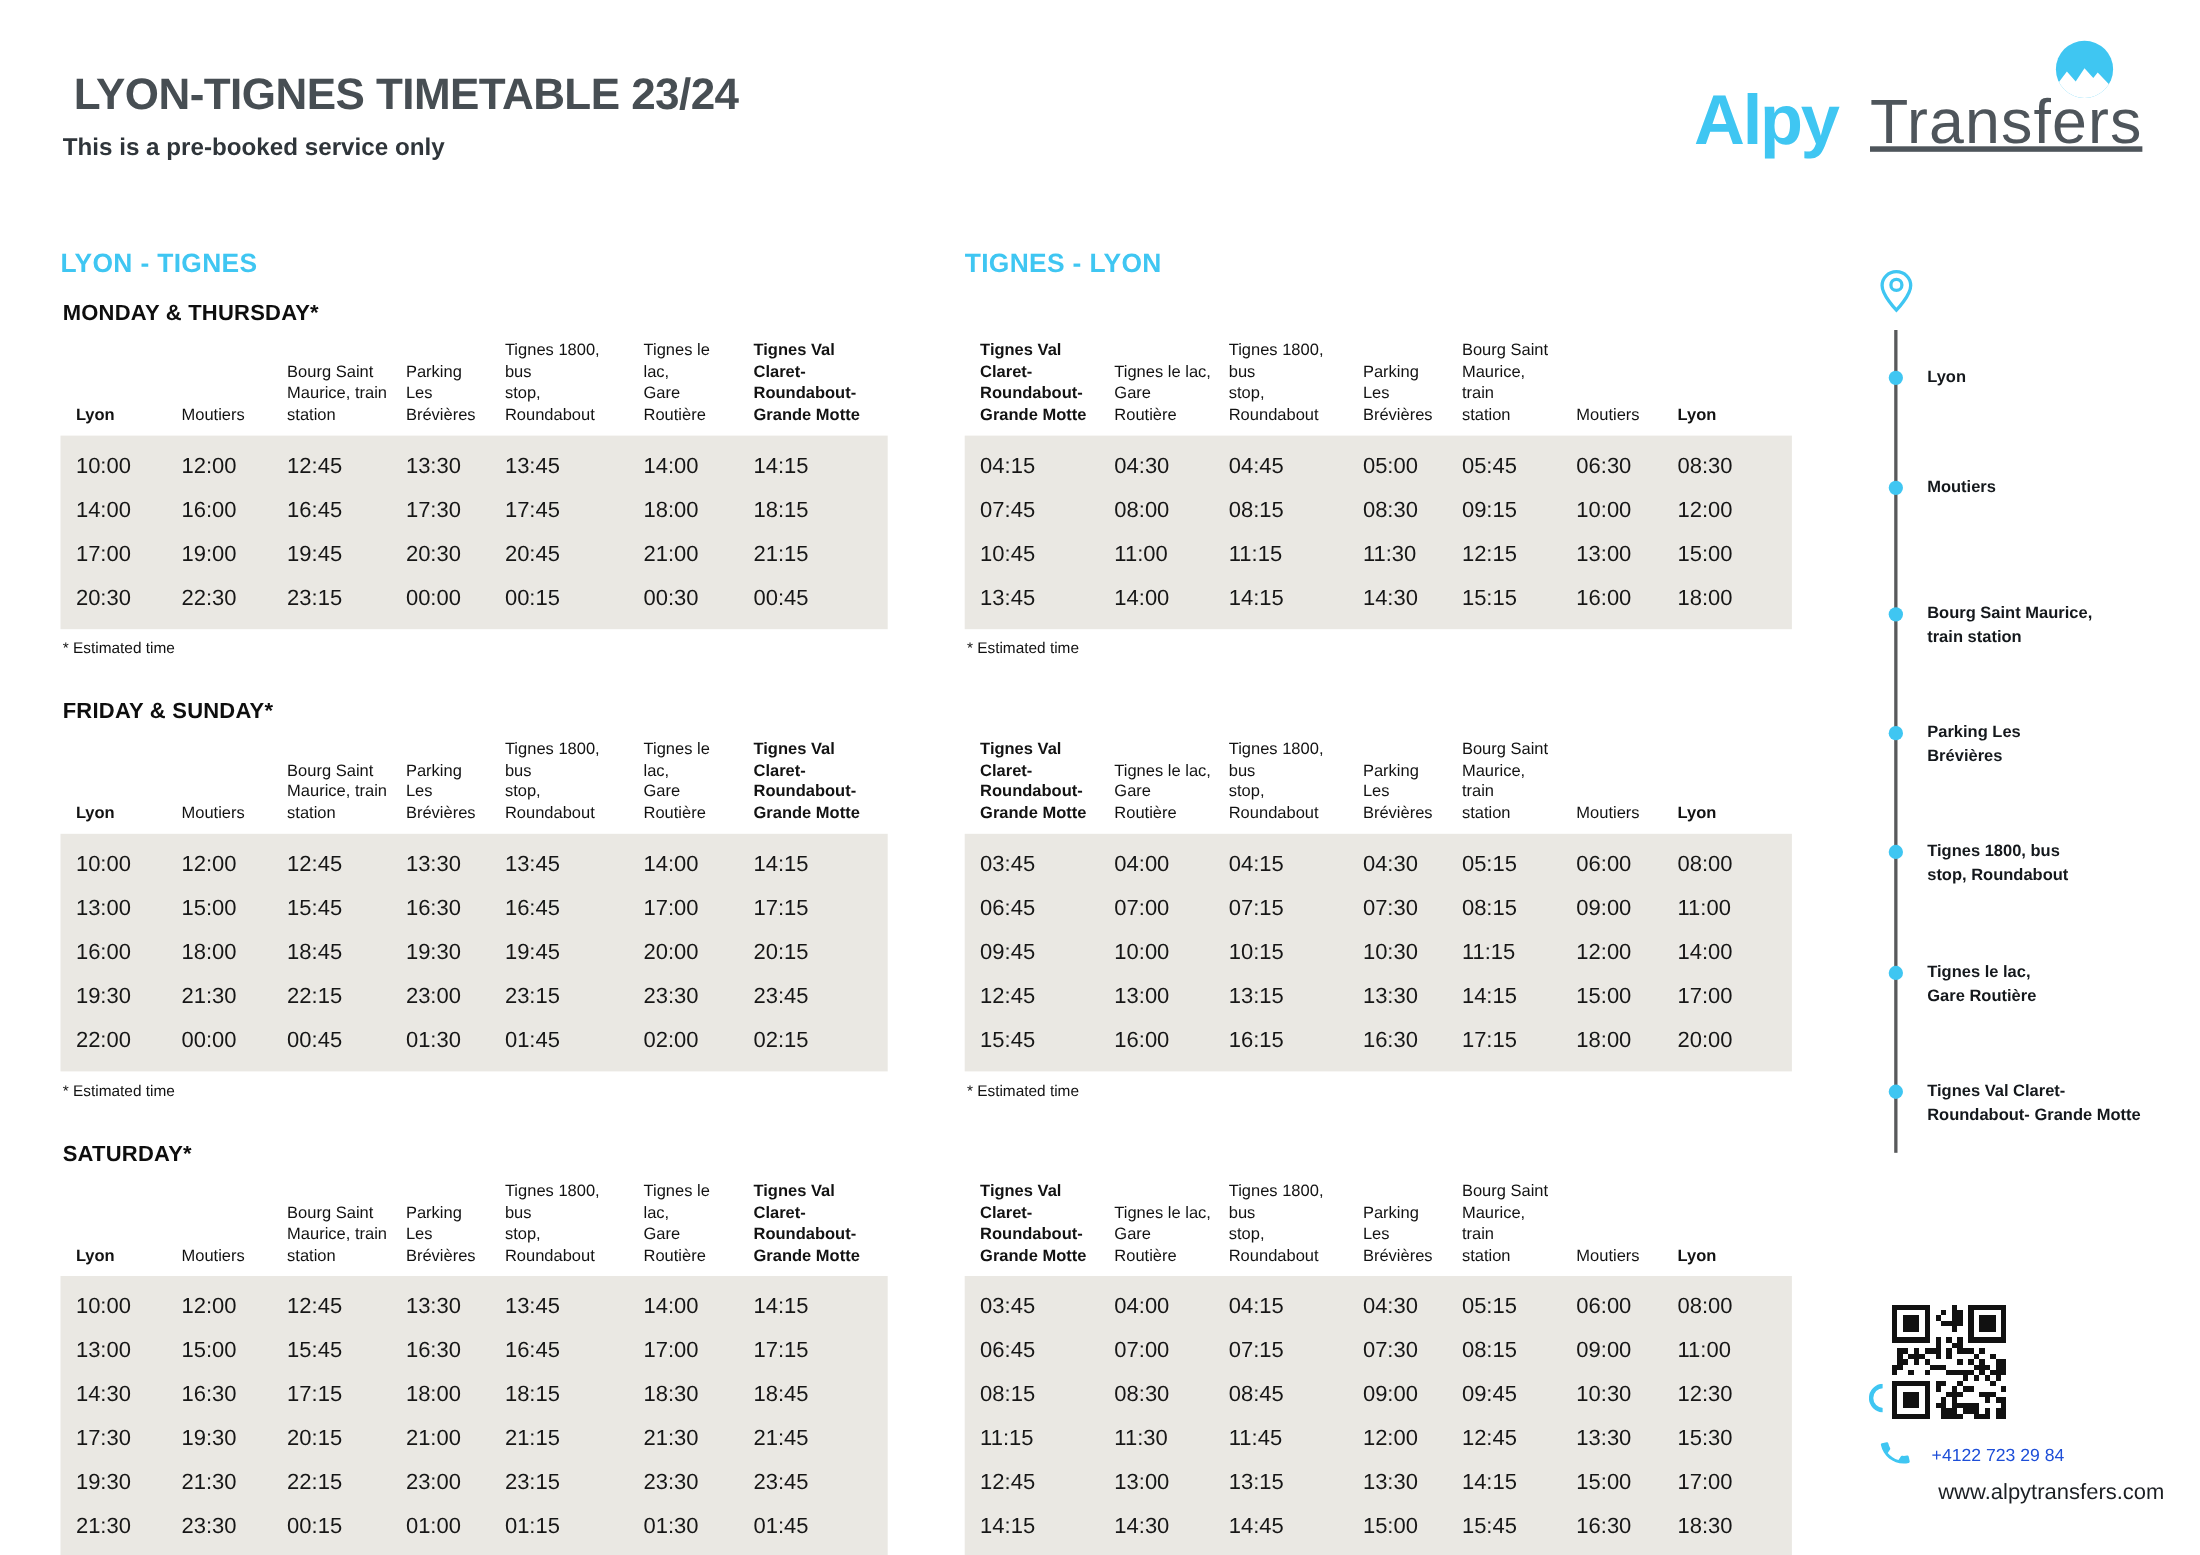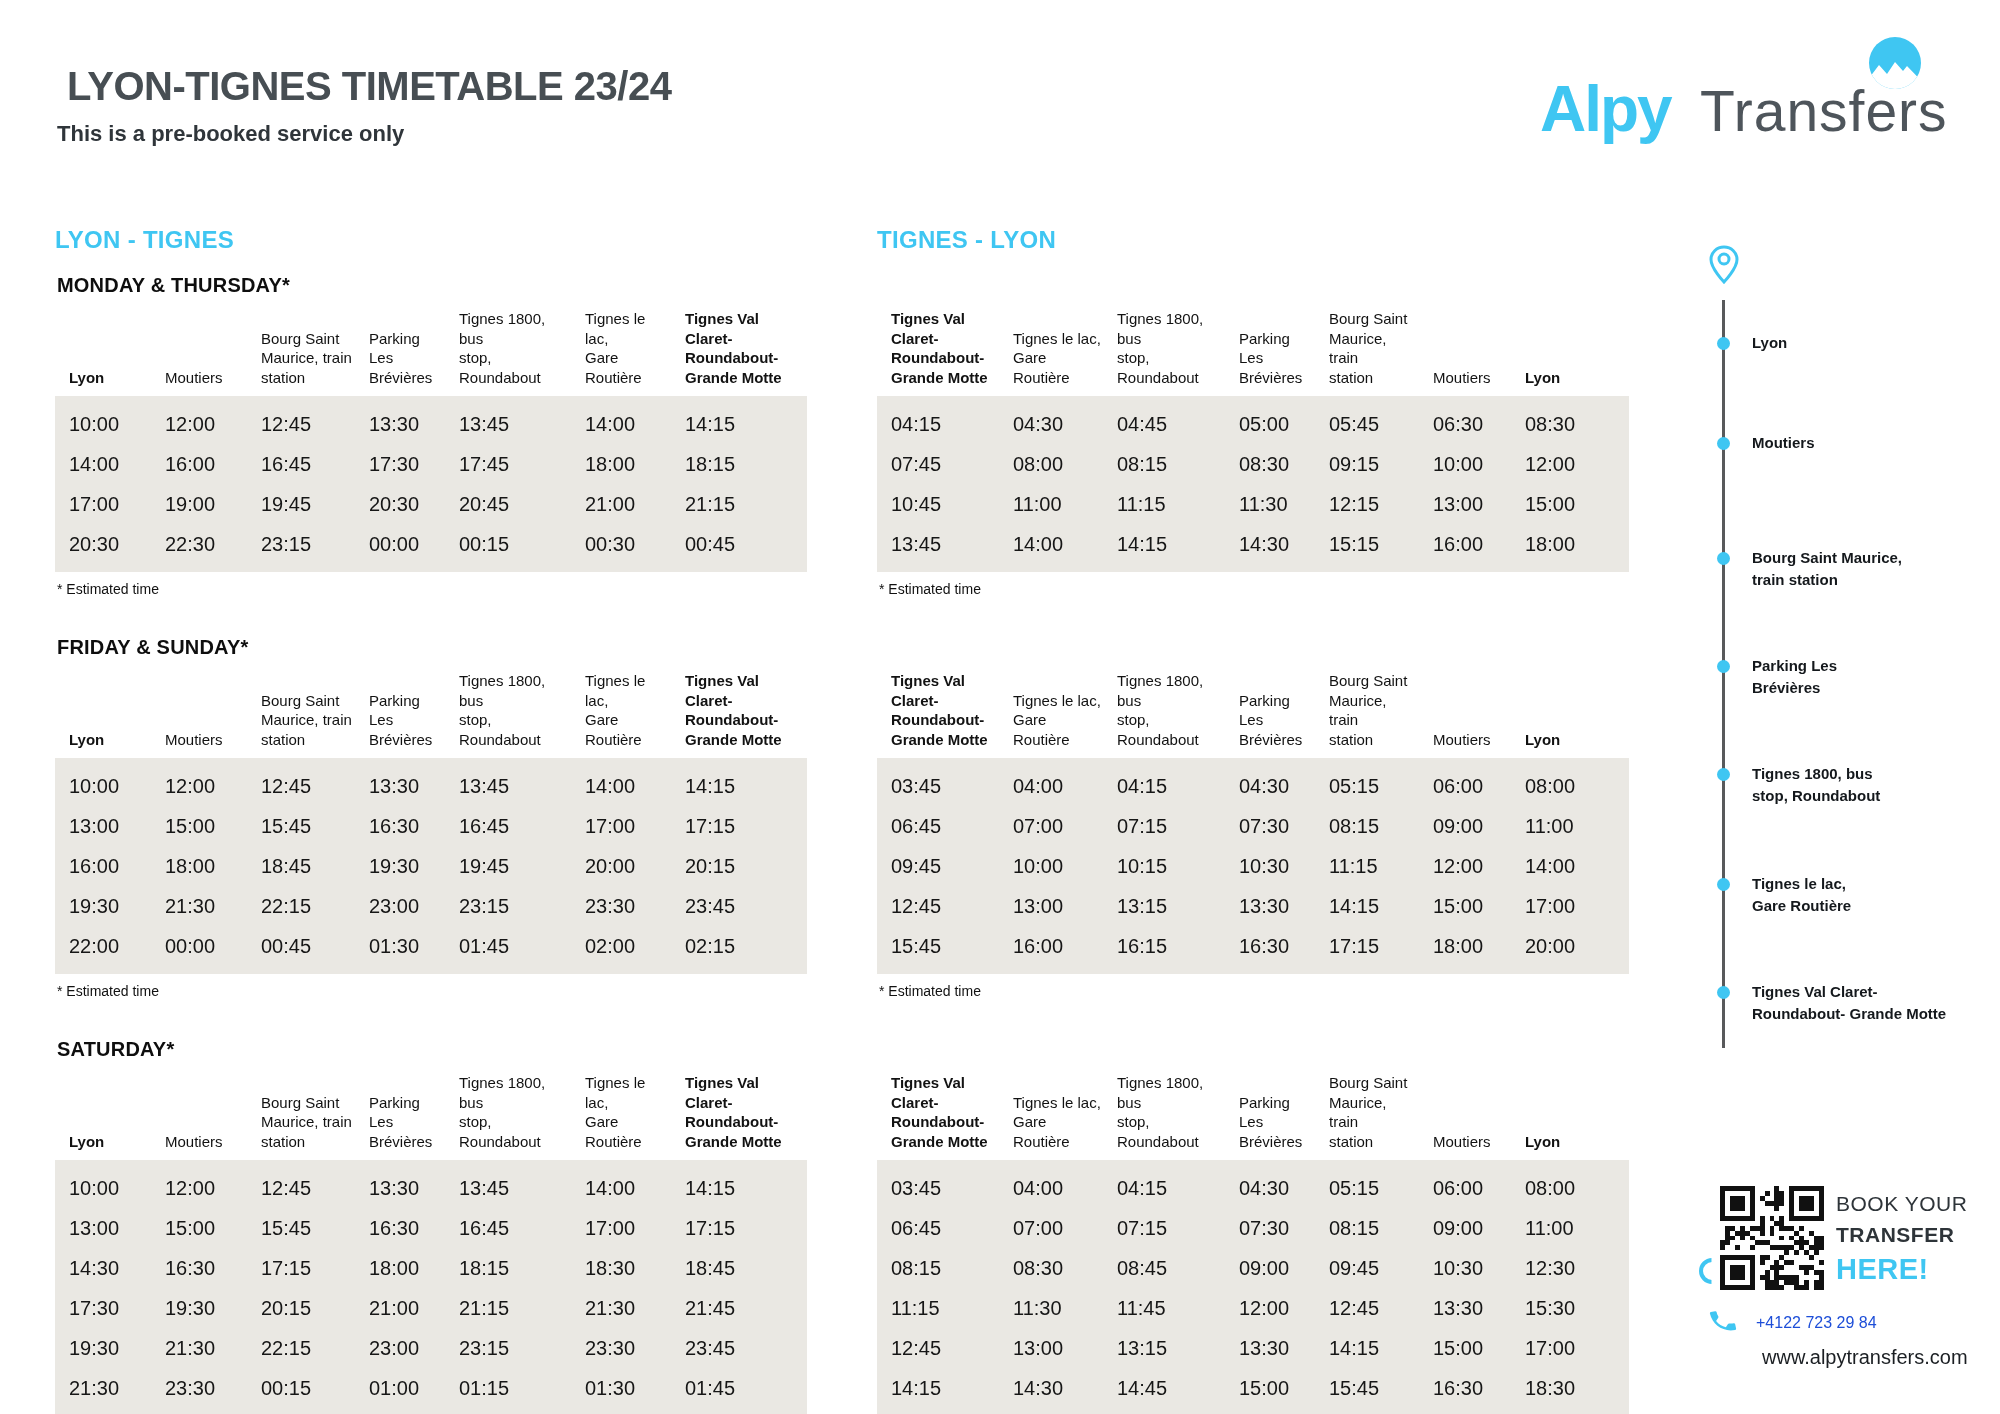--- a/index.html
+++ b/index.html
@@ -15,21 +15,21 @@
   .page{
     position:relative;width:2000px;height:1414px;background:#fff;overflow:hidden;
     font-family:"Liberation Sans",sans-serif;color:var(--ink);
   }
   
   .title-block{position:absolute;left:55px;top:52px;}
   .title-block h1{margin:12px;font-size:40px;letter-spacing:-0.5px;color:var(--title);font-weight:bold;}
   .subtitle{margin:10px 0 0 2px;font-size:22px;font-weight:600;color:#2F353A;}
   .logo{position:absolute;left:1540px;top:50px;width:440px;height:96px;}
   .logo-alpy{position:absolute;left:0;bottom:0;font-size:64px;font-weight:bold;color:var(--accent);letter-spacing:-2px;}
-  .logo-transfers{position:absolute;left:160px;bottom:2px;font-size:57px;font-weight:400;color:var(--logo-gray);letter-spacing:1px;}
+  .logo-transfers{position:absolute;left:160px;bottom:2px;font-size:57px;font-weight:400;color:var(--logo-gray);letter-spacing:1px;text-decoration:underline;}
   .logo-mountain{position:absolute;left:318px;top:-14px;}
   
   .tables-area{position:absolute;left:55px;top:226px;width:1600px;}
   .headings-row{display:flex;margin-bottom:20px;justify-content:center;}
   .dir-heading{font-size:24px;font-weight:bold;color:var(--accent);letter-spacing:0.3px;}
   .h-left{width:752px;margin-right:70px;}
   .h-right{flex:1;}
   .section-row{display:flex;align-items:flex-end;gap:70px;margin-bottom:38px;}
   .dir-table{width:752px;}
   .dir-0{--cols:96px 96px 108px 90px 126px 100px 120px;}
@@ -747,25 +747,20 @@
         <rect x="9" y="20" width="1" height="1" fill="#111"></rect>
         <rect x="10" y="20" width="1" height="1" fill="#111"></rect>
         <rect x="11" y="20" width="1" height="1" fill="#111"></rect>
         <rect x="12" y="20" width="1" height="1" fill="#111"></rect>
         <rect x="15" y="20" width="1" height="1" fill="#111"></rect>
         <rect x="16" y="20" width="1" height="1" fill="#111"></rect>
         <rect x="17" y="20" width="1" height="1" fill="#111"></rect>
         <rect x="19" y="20" width="1" height="1" fill="#111"></rect>
         <rect x="20" y="20" width="1" height="1" fill="#111"></rect>
       </svg>
-    <div class="book-text">
-      <div class="book-line1">BOOK YOUR</div>
-      <div class="book-line2">TRANSFER</div>
-      <div class="book-line3">HERE!</div>
-    </div>
     <div class="phone-row">
       <span class="phone-icon">
         <svg width="30" height="30" viewBox="0 0 24 24" style="transform:rotate(-12deg)">
           <path fill="#3FC6F2" d="M6.62 10.79c1.44 2.83 3.76 5.14 6.59 6.59l2.2-2.2c.27-.27.67-.36 1.02-.24 1.12.37 2.33.57 3.57.57.55 0 1 .45 1 1V20c0 .55-.45 1-1 1-9.39 0-17-7.61-17-17 0-.55.45-1 1-1h3.5c.55 0 1 .45 1 1 0 1.25.2 2.45.57 3.57.11.35.03.74-.25 1.02l-2.2 2.2z"></path>
         </svg>
       </span>
       <span class="phone-number">+4122 723 29 84</span>
     </div>
     <div class="website">www.alpytransfers.com</div>
   </div>

